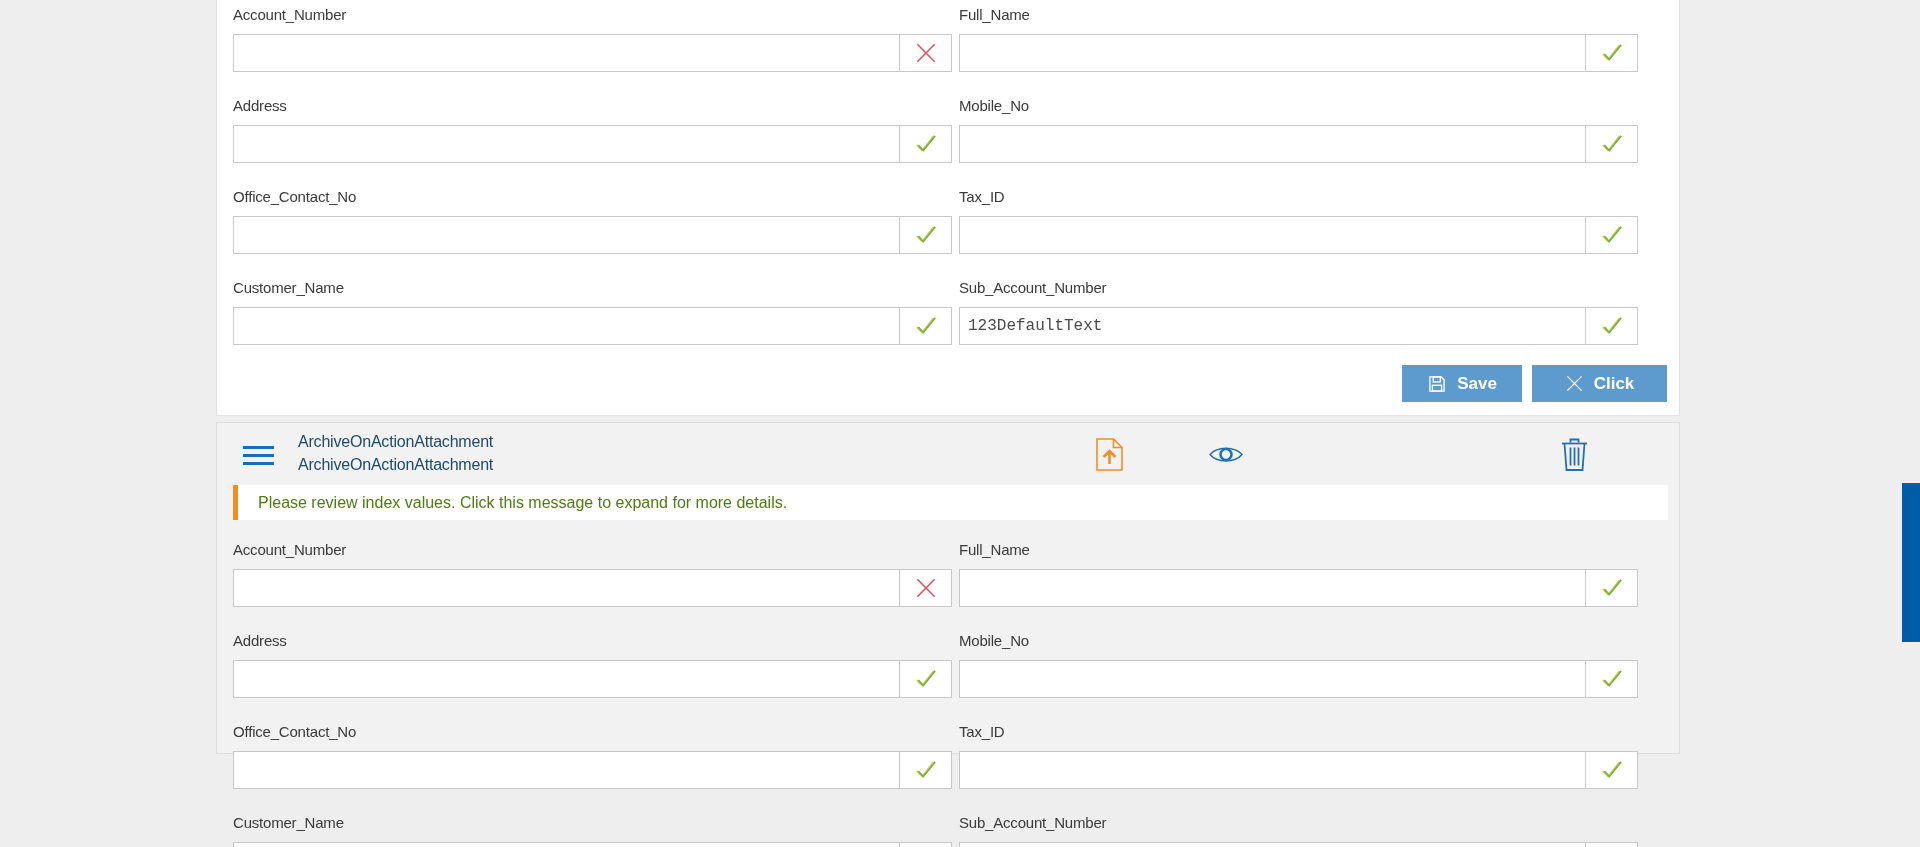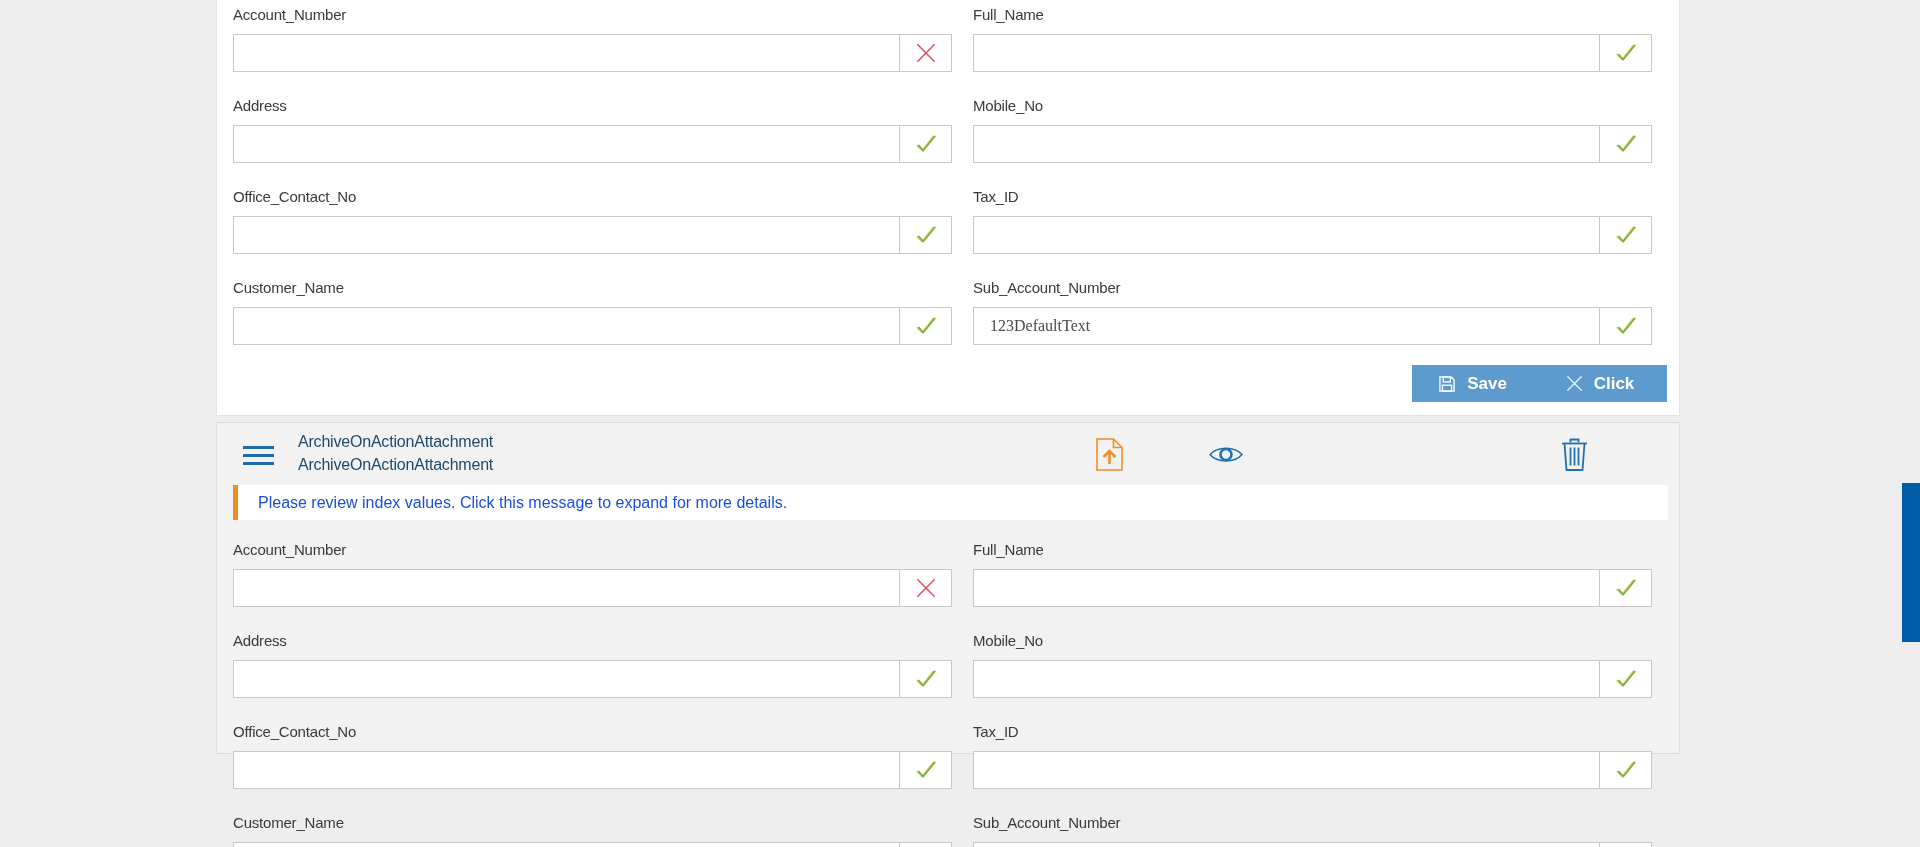--- a/index.html
+++ b/index.html
@@ -13,45 +13,45 @@
   .card-record{
     top:0;height:416px;background:#ffffff;
     border:1px solid #e3e3e4;border-top:none;
   }
   .card-attachment{
     top:422px;height:332px;background:#f2f2f3;
     border:1px solid #dcdcdd;
   }
   
   .form-grid{
-    display:grid;grid-template-columns:719px 679px;column-gap:21px;
+    display:grid;grid-template-columns:719px 679px;column-gap:7px;
     padding:6px 0 0 16px;
   }
   .card-attachment .form-grid{padding-top:21px;}
   .field-group{margin-bottom:25px;}
   .field-label{
     font-size:15px;color:#3a3a3a;height:18px;line-height:18px;
     letter-spacing:-0.2px;margin-bottom:10px;
   }
   .input-row{display:flex;height:38px;}
   .text-input{
     flex:1;min-width:0;border:1px solid #c8c8c9;background:#ffffff;
-    font-family:Liberation Serif, serif;font-size:16px;color:#4a4a4a;
-    padding:0 16px;outline:none;border-radius:0;
+    font-family:Liberation Mono, monospace;font-size:16px;color:#4a4a4a;
+    padding:0 8px;outline:none;border-radius:0;
   }
   .status-box{
     width:51px;margin-left:-1px;border:1px solid #c8c8c9;background:#ffffff;
     display:flex;align-items:center;justify-content:center;flex:none;
   }
   .status-box .x-icon{display:none;}
   .status-box .check-icon{display:none;}
   .status-box[data-status="invalid"] .x-icon{display:block;}
   .status-box[data-status="valid"] .check-icon{display:block;}
   
-  .actions{position:absolute;right:12px;bottom:13px;display:flex;}
+  .actions{position:absolute;right:12px;bottom:13px;display:flex;gap:10px;}
   .btn{
     height:37px;background:#5d9bce;color:#ffffff;border:none;border-radius:0;
     display:flex;align-items:center;justify-content:center;gap:10px;
     font-family:"Liberation Sans",sans-serif;font-size:17px;font-weight:700;
     cursor:pointer;box-sizing:border-box;
   }
   .btn-save{width:120px;}
   .btn-cancel{width:135px;}
   
   .panel-header{position:relative;height:62px;}
@@ -64,21 +64,21 @@
   }
   .header-icon{position:absolute;cursor:pointer;}
   .upload-pos{left:879px;top:15px;}
   .eye-pos{left:992px;top:21px;}
   .trash-pos{left:1344px;top:15px;}
   
   .warning-bar{
     margin-left:16px;width:1435px;height:35px;box-sizing:border-box;
     background:#ffffff;border-left:5px solid #ef8d22;
     display:flex;align-items:center;padding-left:20px;
-    font-size:16px;color:#1d4ed8;cursor:pointer;
+    font-size:16px;color:#4d7c0f;cursor:pointer;
   }
   
   .scroll-thumb{
     position:absolute;left:1902px;top:483px;width:18px;height:159px;
     background:#005ca6;cursor:grab;
   }
 </style>
 </head>
 <body>
 

